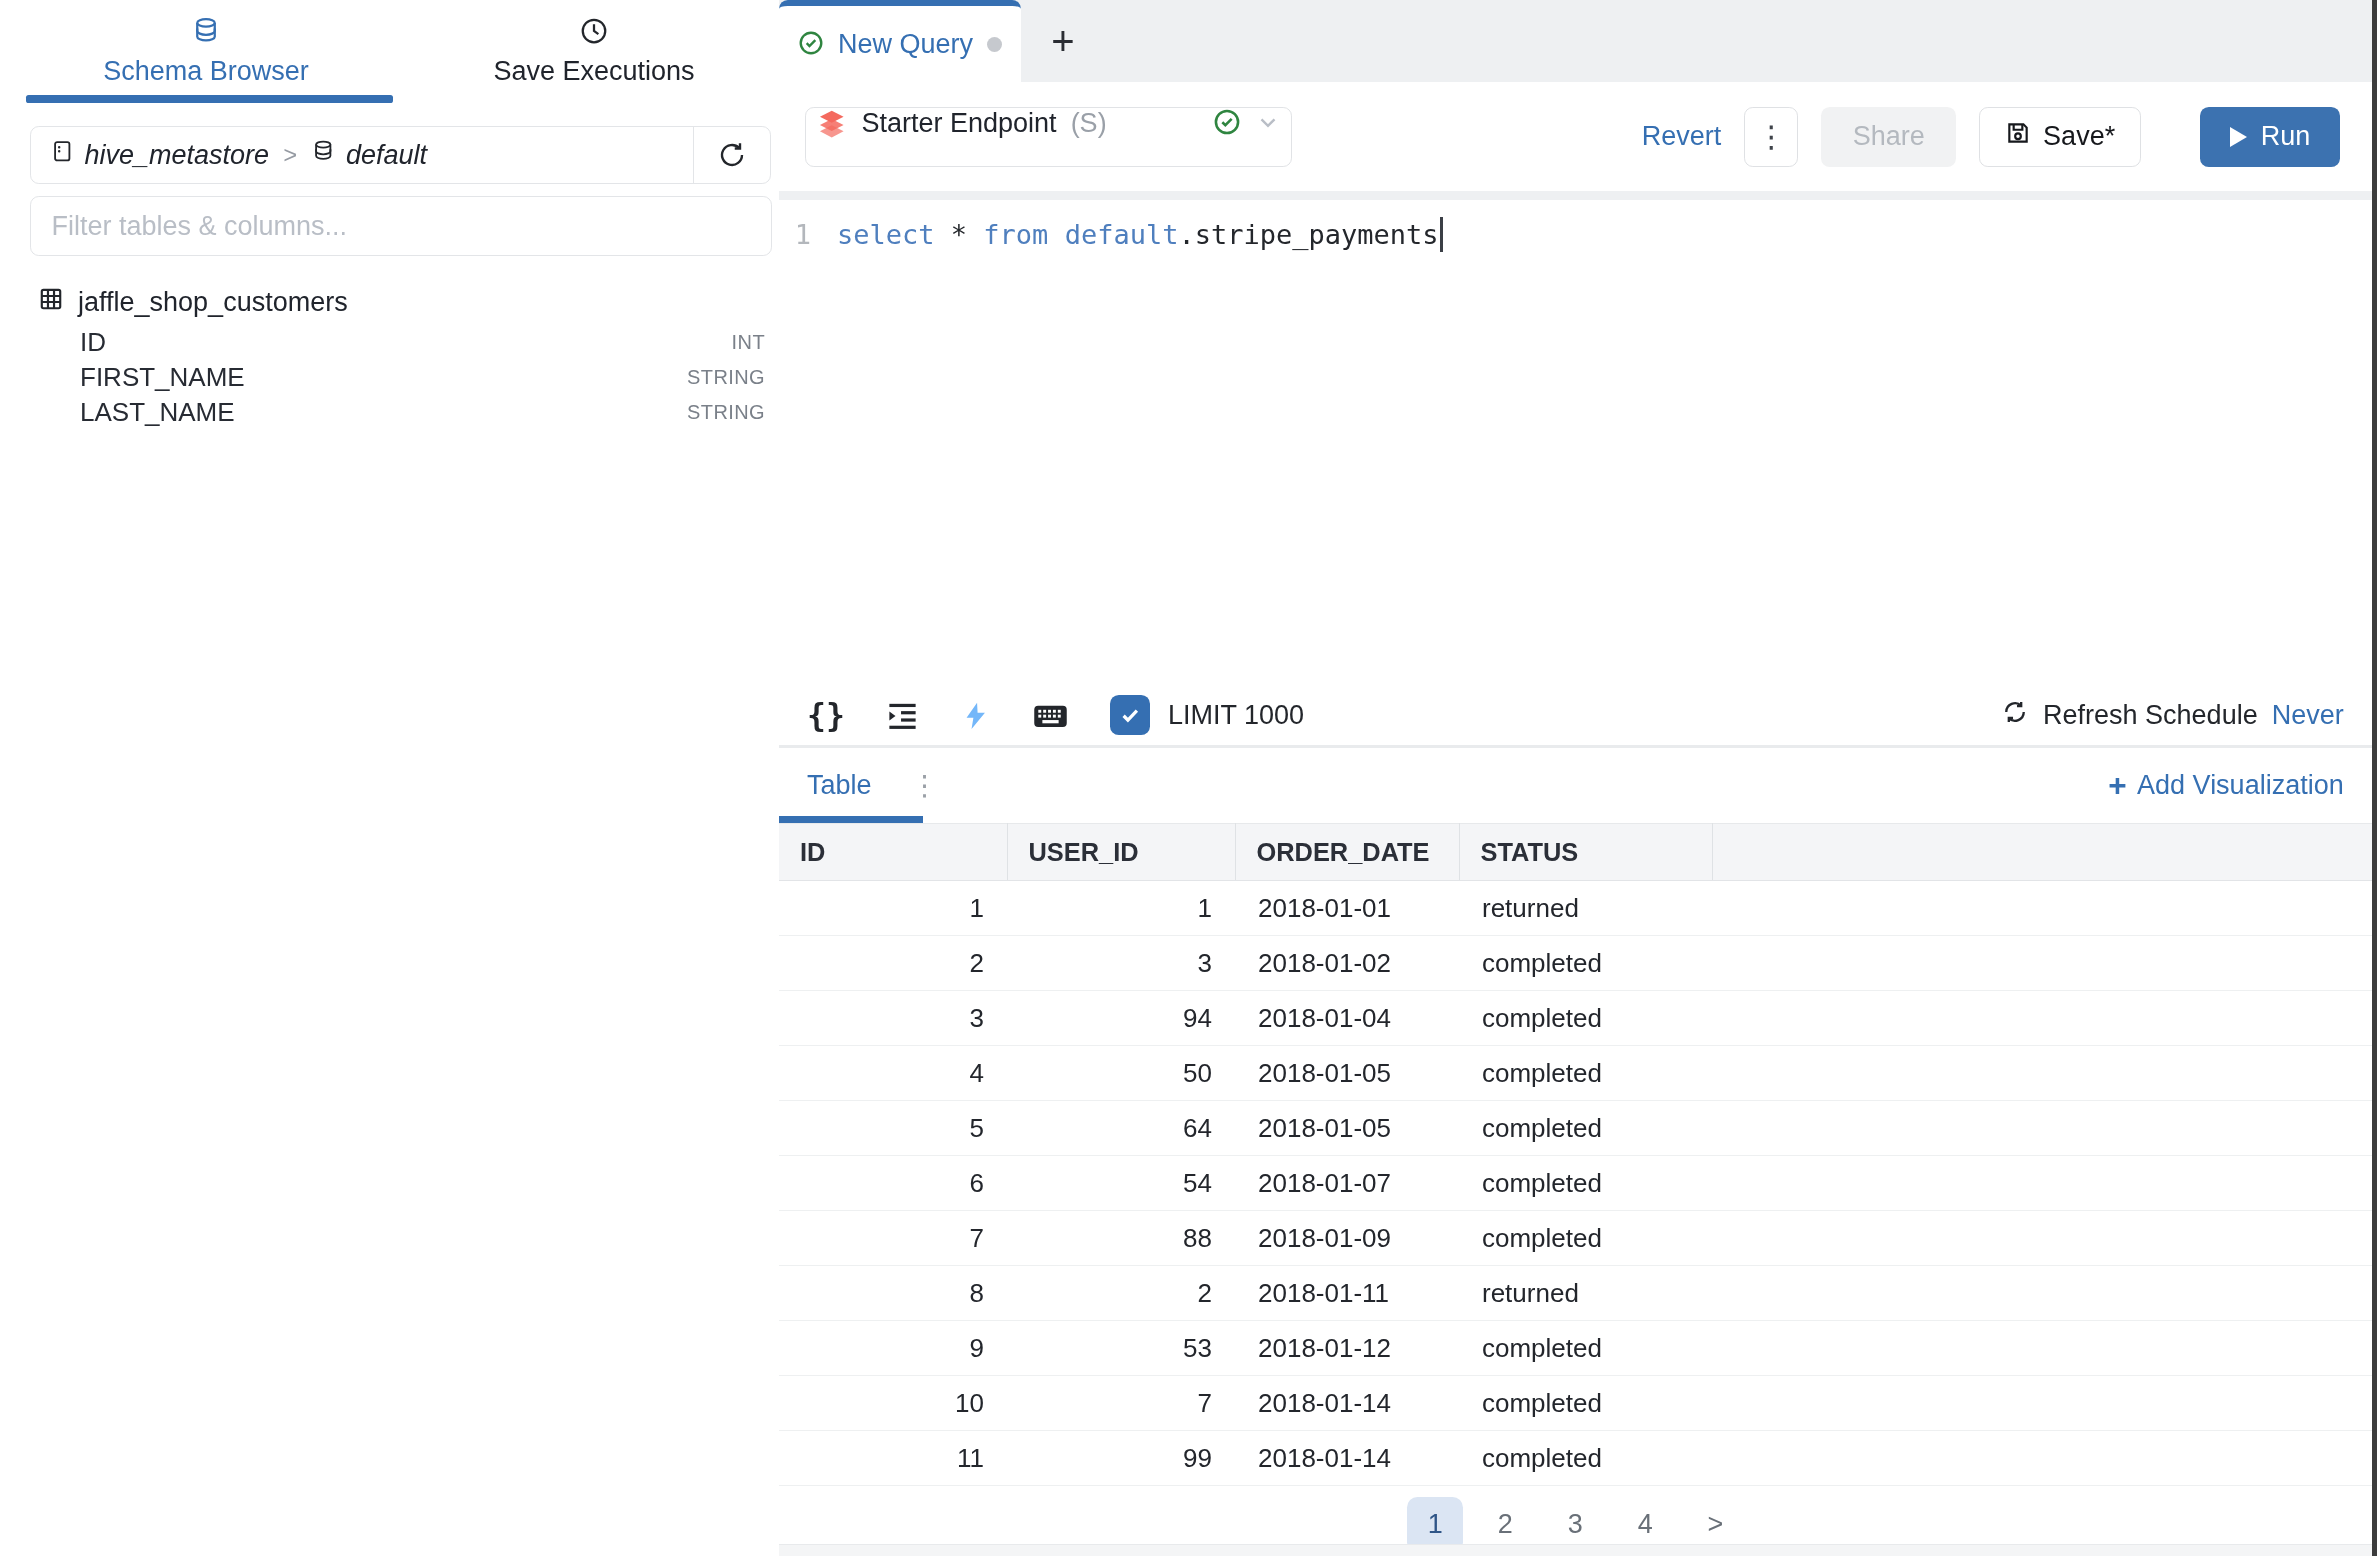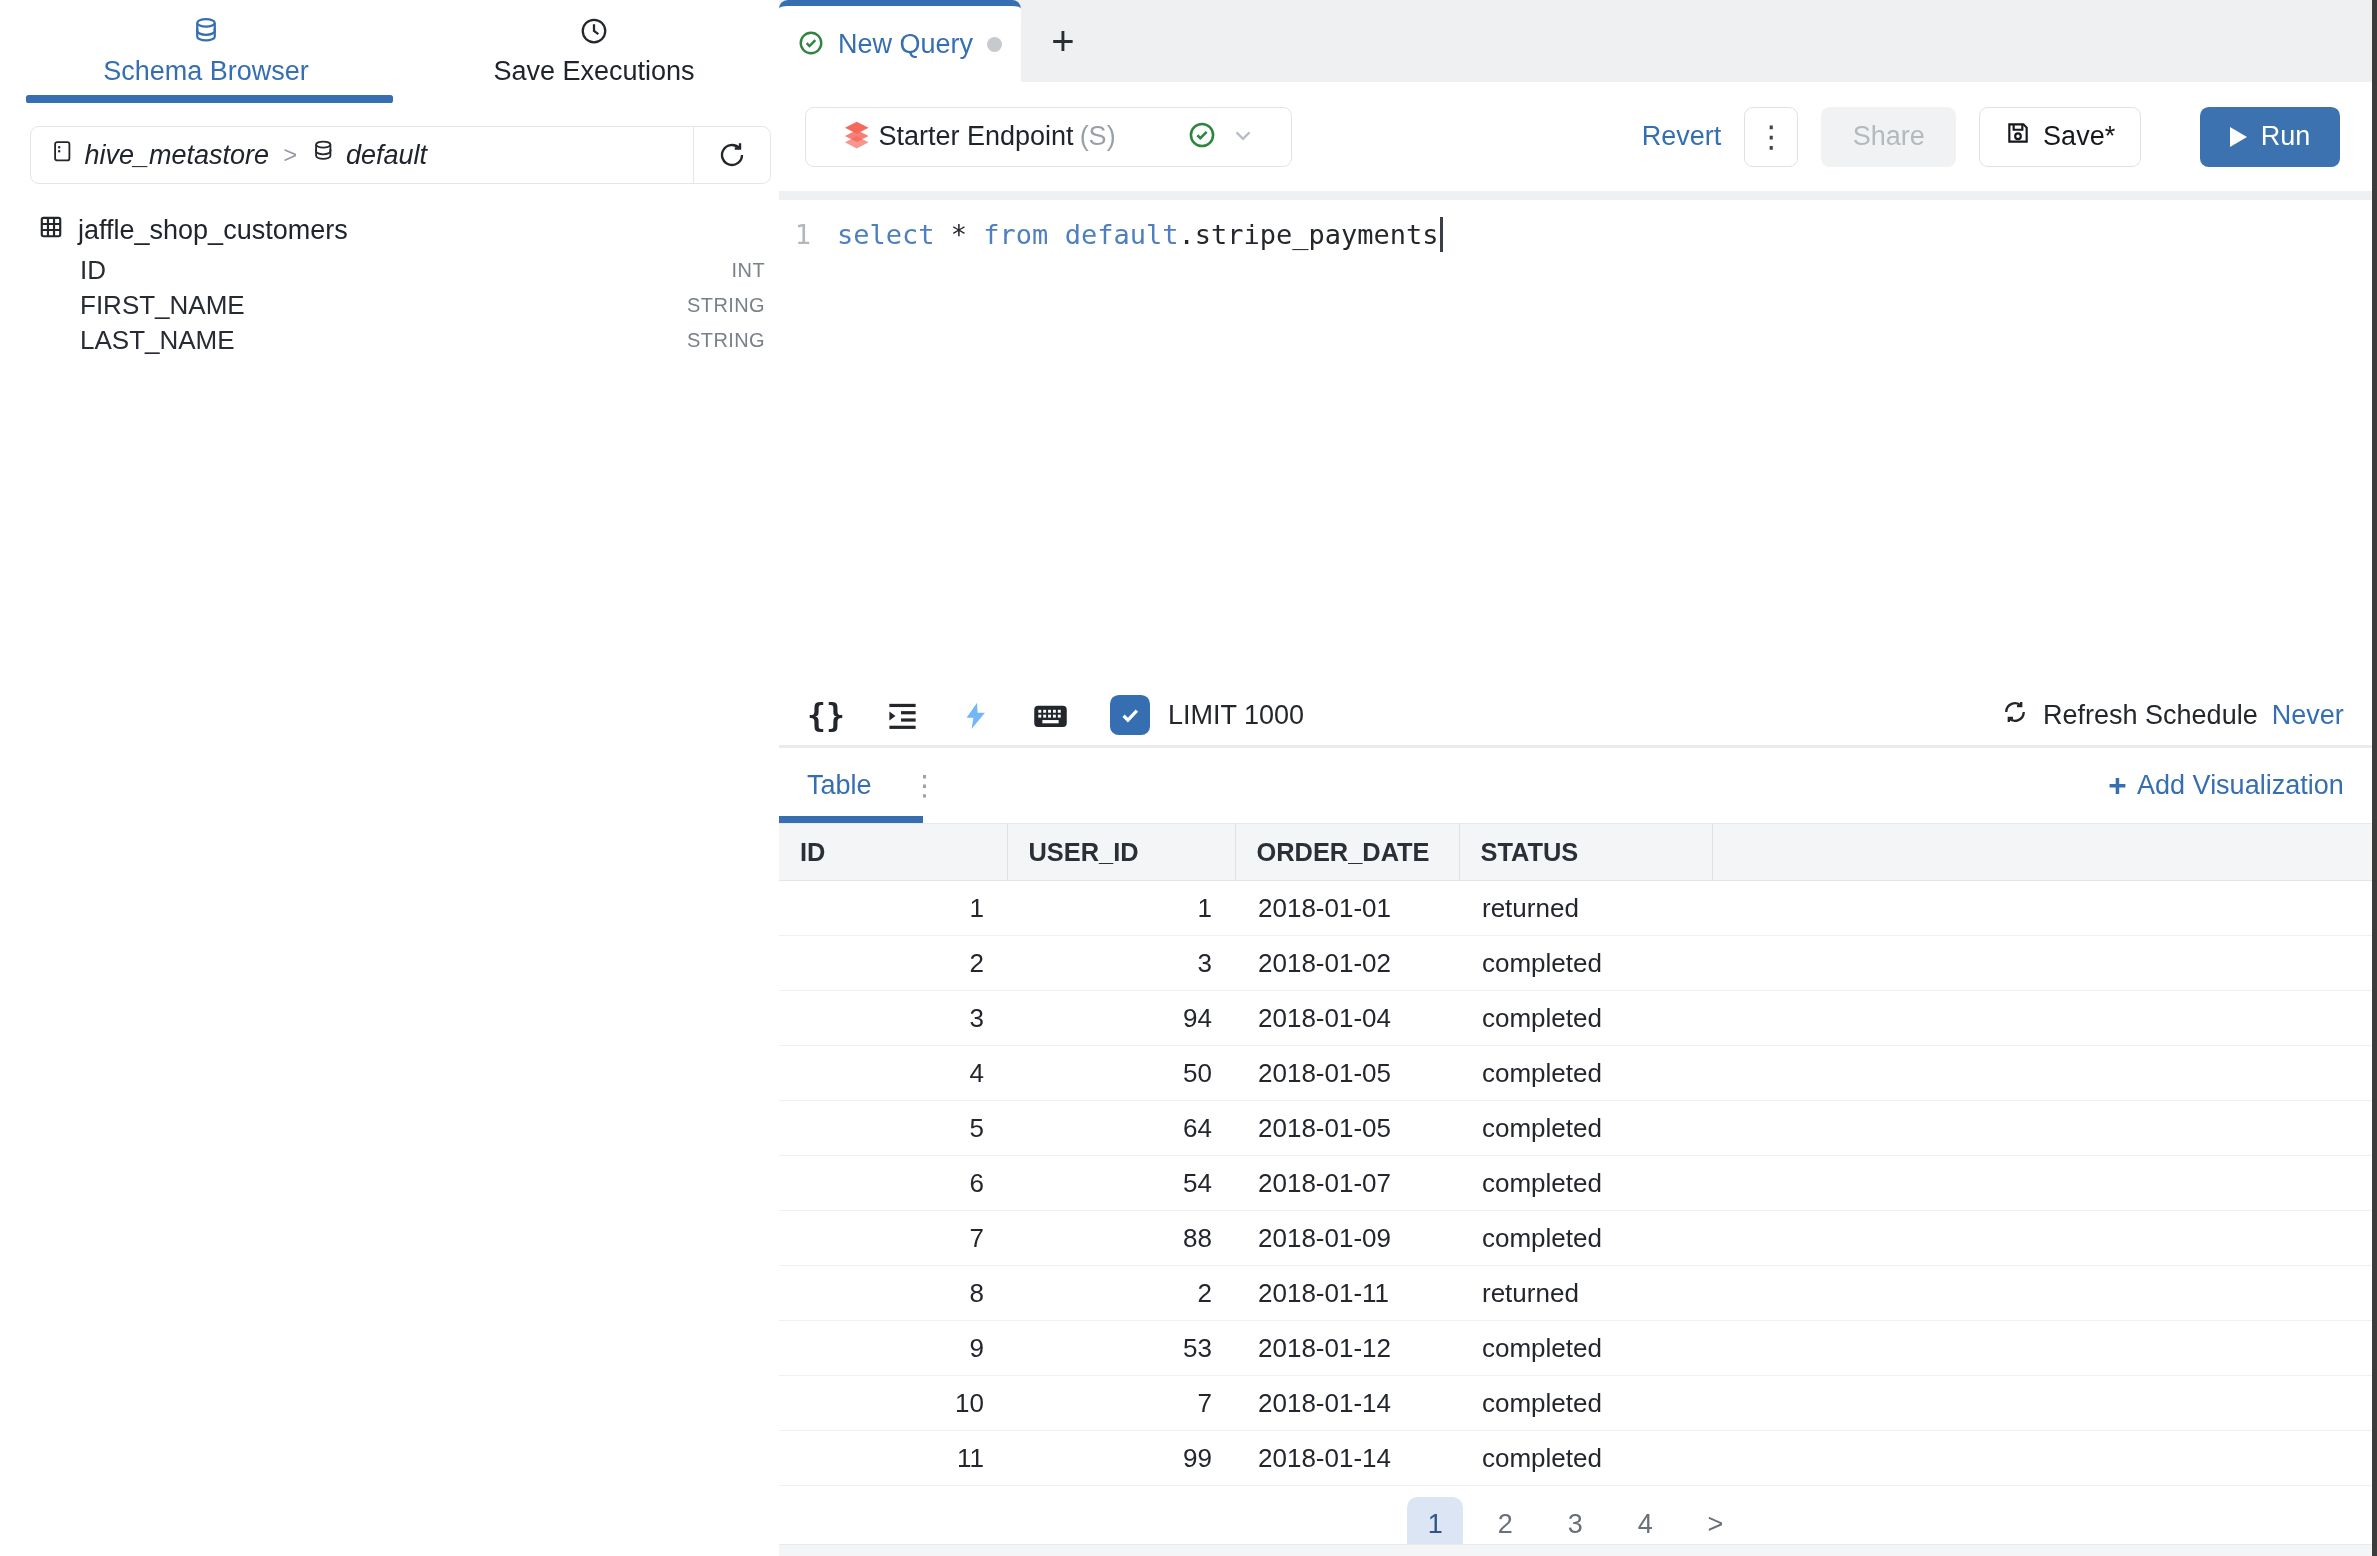--- a/index.html
+++ b/index.html
@@ -35,21 +35,21 @@
   
   .main { position:absolute; left:779px; top:0; right:5.3px; height:1556px; display:flex; flex-direction:column; background:#fff; }
 
   .main-tabbar { height:82px; background:#eef0f2; display:flex; align-items:stretch; flex:none; }
   .query-tab { width:242px; background:#fff; border-top:6.1px solid #356fb2; border-radius:8.8px 8.8px 0 0; display:flex; align-items:center; justify-content:center; gap:14px; cursor:pointer; }
   .query-tab .qt-lbl { font-size:27px; color:#356fb2; }
   .qt-dot { width:15px; height:15px; border-radius:50%; background:#c6c9ce; }
   .new-tab-btn { width:84px; display:flex; align-items:center; justify-content:center; font-size:40px; color:#2a2d33; cursor:pointer; }
 
   .toolbar-row { height:109px; display:flex; align-items:center; padding:0 31.5px 0 26px; background:#fff; flex:none; }
-  .endpoint-select { width:487px; height:60px; border:1.8px solid #e1e3e6; border-radius:8.8px; display:flex; align-items:center; padding:0 35px; gap:6px; cursor:pointer; }
+  .endpoint-select { width:487px; height:60px; border:1.8px solid #e1e3e6; border-radius:8.8px; display:flex; align-items:flex-start; padding:0 10px; gap:14px; cursor:pointer; }
   .endpoint-name { font-size:27px; color:#20242c; }
   .endpoint-tag { font-size:27px; color:#9aa0a8; }
   .endpoint-right { margin-left:auto; display:flex; align-items:center; gap:14px; }
   .toolbar-right { margin-left:auto; display:flex; align-items:center; gap:23px; }
   .link-btn { color:#356fb2; font-size:27px; cursor:pointer; background:none; border:none; font-family:inherit; }
   .kebab-btn { width:54px; height:60px; border:1.8px solid #dfe1e4; border-radius:8.8px; background:#fff; font-size:30px; color:#3f434a; display:flex; align-items:center; justify-content:center; cursor:pointer; }
   .share-btn { height:60px; padding:0 31.5px; background:#f1f2f3; border:none; border-radius:8.8px; color:#b4b9bf; font-size:27px; font-family:inherit; }
   .save-btn { height:60px; padding:0 24.5px; background:#fff; border:1.8px solid #dfe1e4; border-radius:8.8px; color:#16181c; font-size:27px; font-family:inherit; display:flex; align-items:center; gap:12.3px; cursor:pointer; }
   .run-btn { height:60px; padding:0 30px; background:#3c72b0; border:none; border-radius:8.8px; color:#fff; font-size:27px; font-family:inherit; display:flex; align-items:center; gap:14px; cursor:pointer;margin-left:36px; }
   .play-tri { width:0; height:0; border-left:17.5px solid #fff; border-top:10.5px solid transparent; border-bottom:10.5px solid transparent; }
@@ -139,20 +139,21 @@
       <span>default</span>
     </span>
     <span class="crumb-refresh">
       <svg width="30" height="30" viewBox="0 0 24 24" fill="none" stroke="#23262b" stroke-width="1.9">
         <path d="M20 12a8 8 0 1 1-2.34-5.66"></path>
           <path d="M18.4 2.6v4.2h-4.2"></path>
       </svg>
     </span>
   </div>
 
+  <input class="filter-input" type="text" placeholder="Filter tables &amp; columns..." style="">
 
   <div class="schema-tree">
       <div class="table-item">
         <span><svg width="26" height="26" viewBox="0 0 24 24" fill="none" stroke="#23262b" stroke-width="2">
             <rect x="3.5" y="3.5" width="17" height="17" rx="1.5"></rect>
             <path d="M3.5 9.2h17M3.5 14.8h17M9.2 3.5v17M14.8 3.5v17"></path>
           </svg></span>
         <span>jaffle_shop_customers</span>
       </div>
       <div class="col-item">

